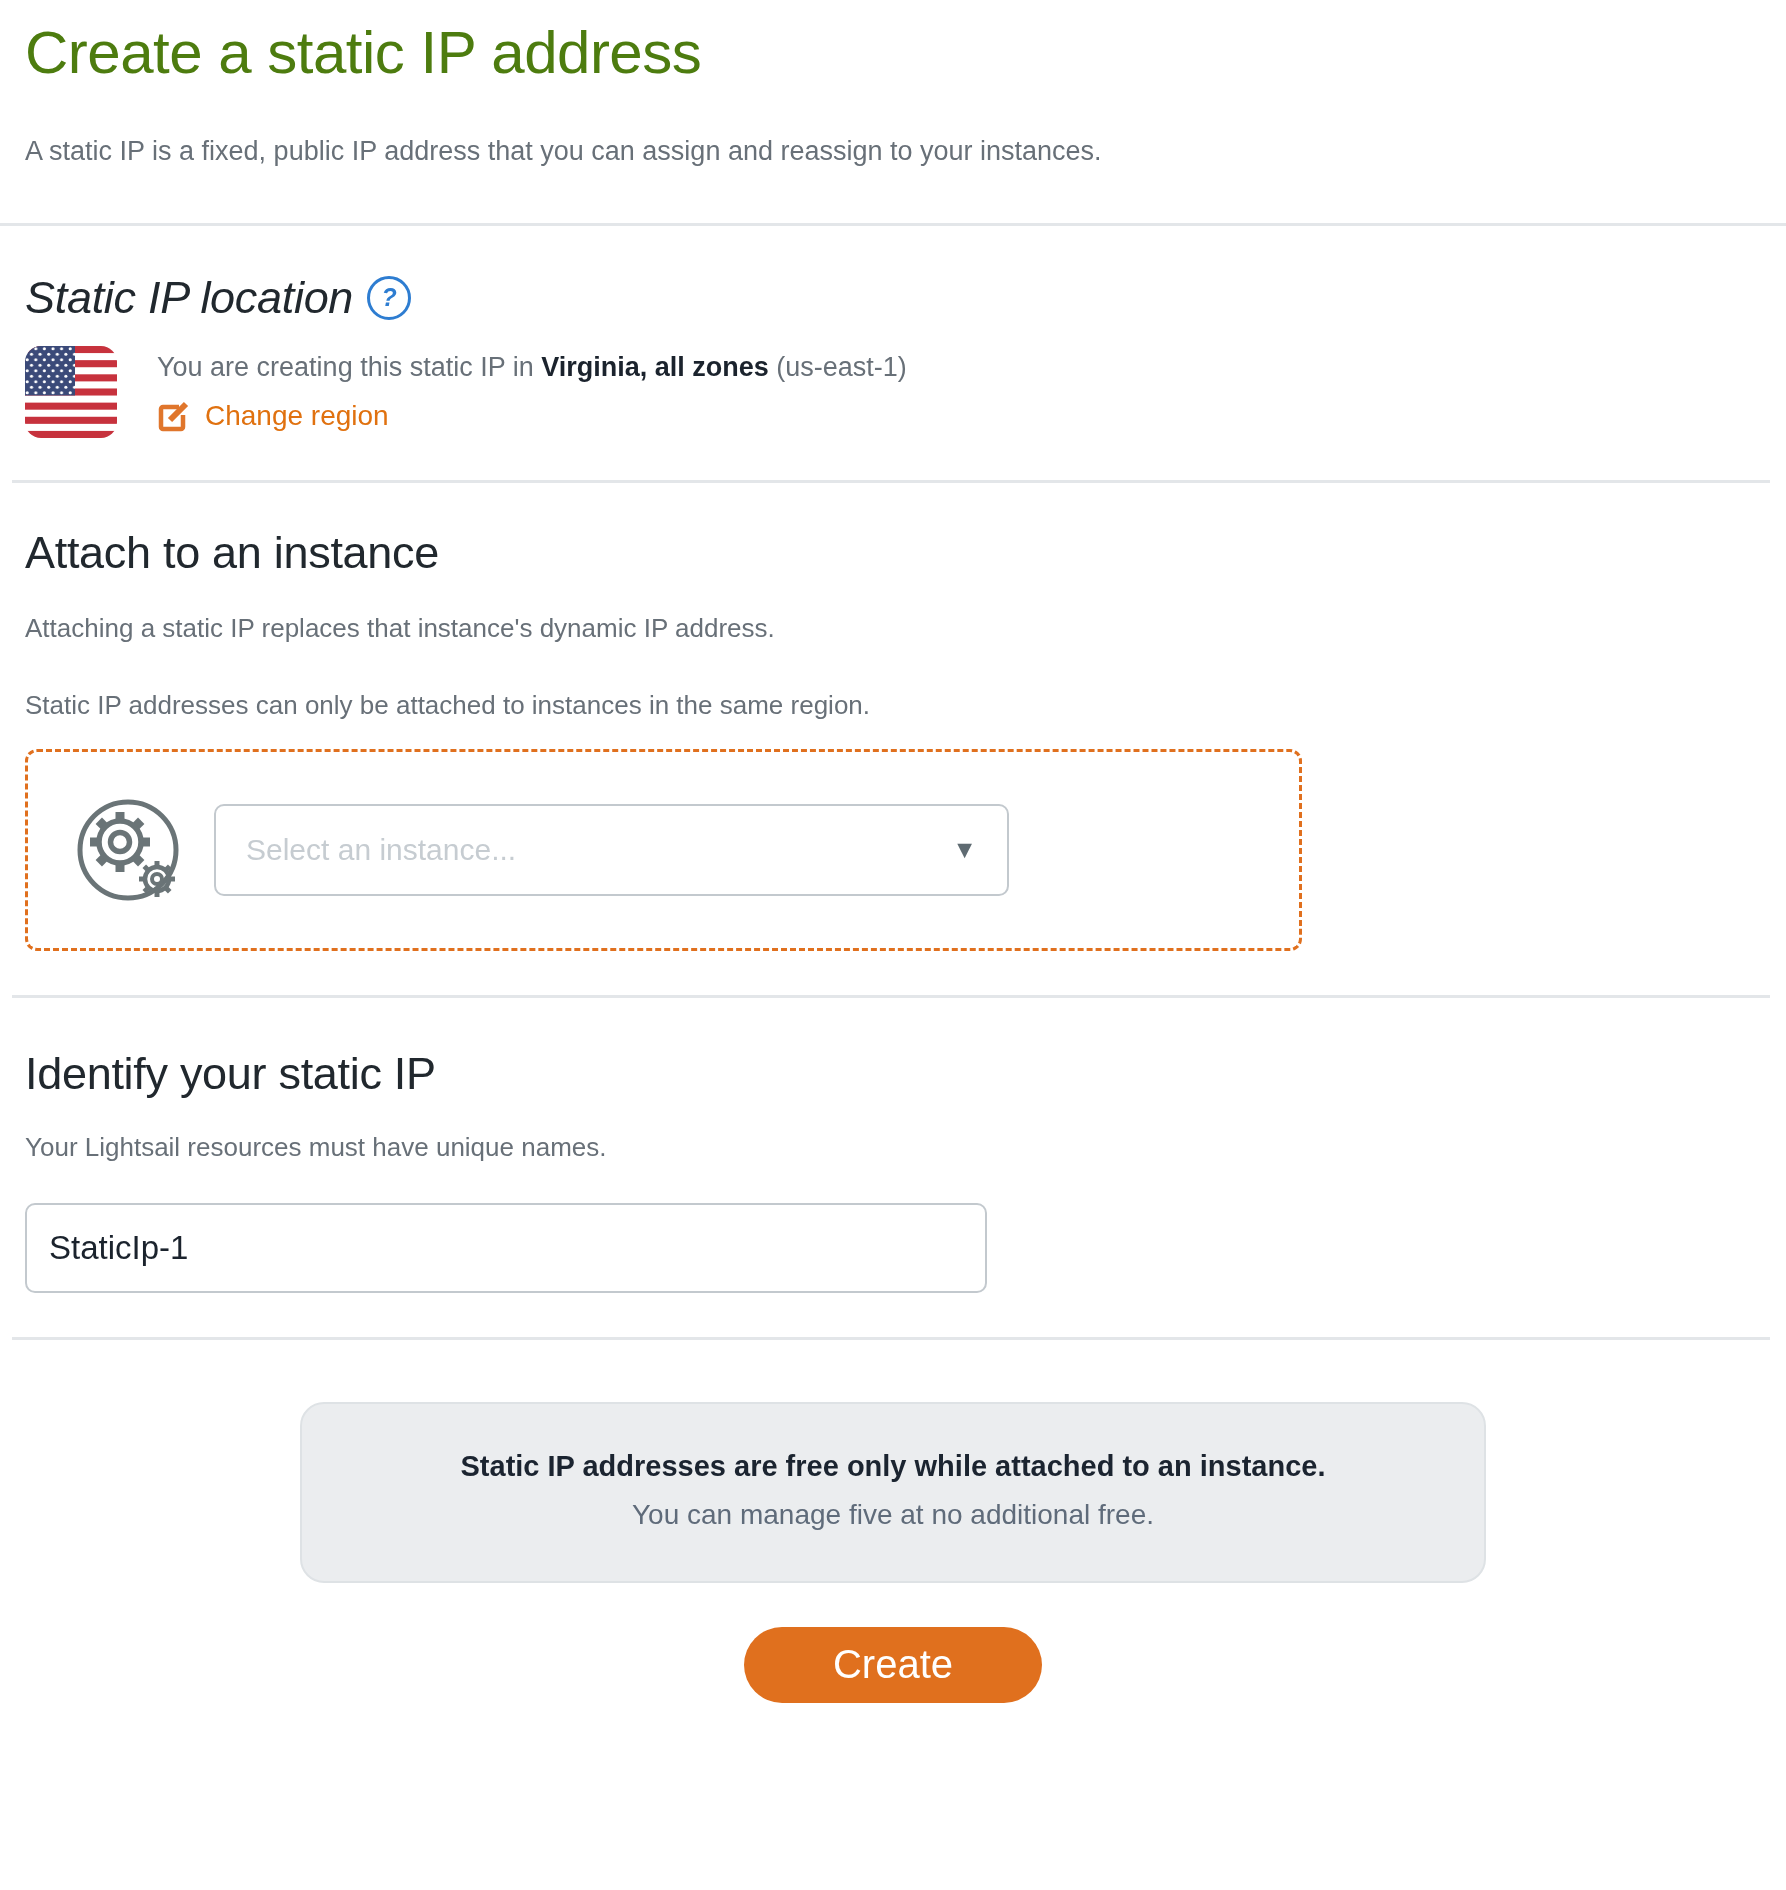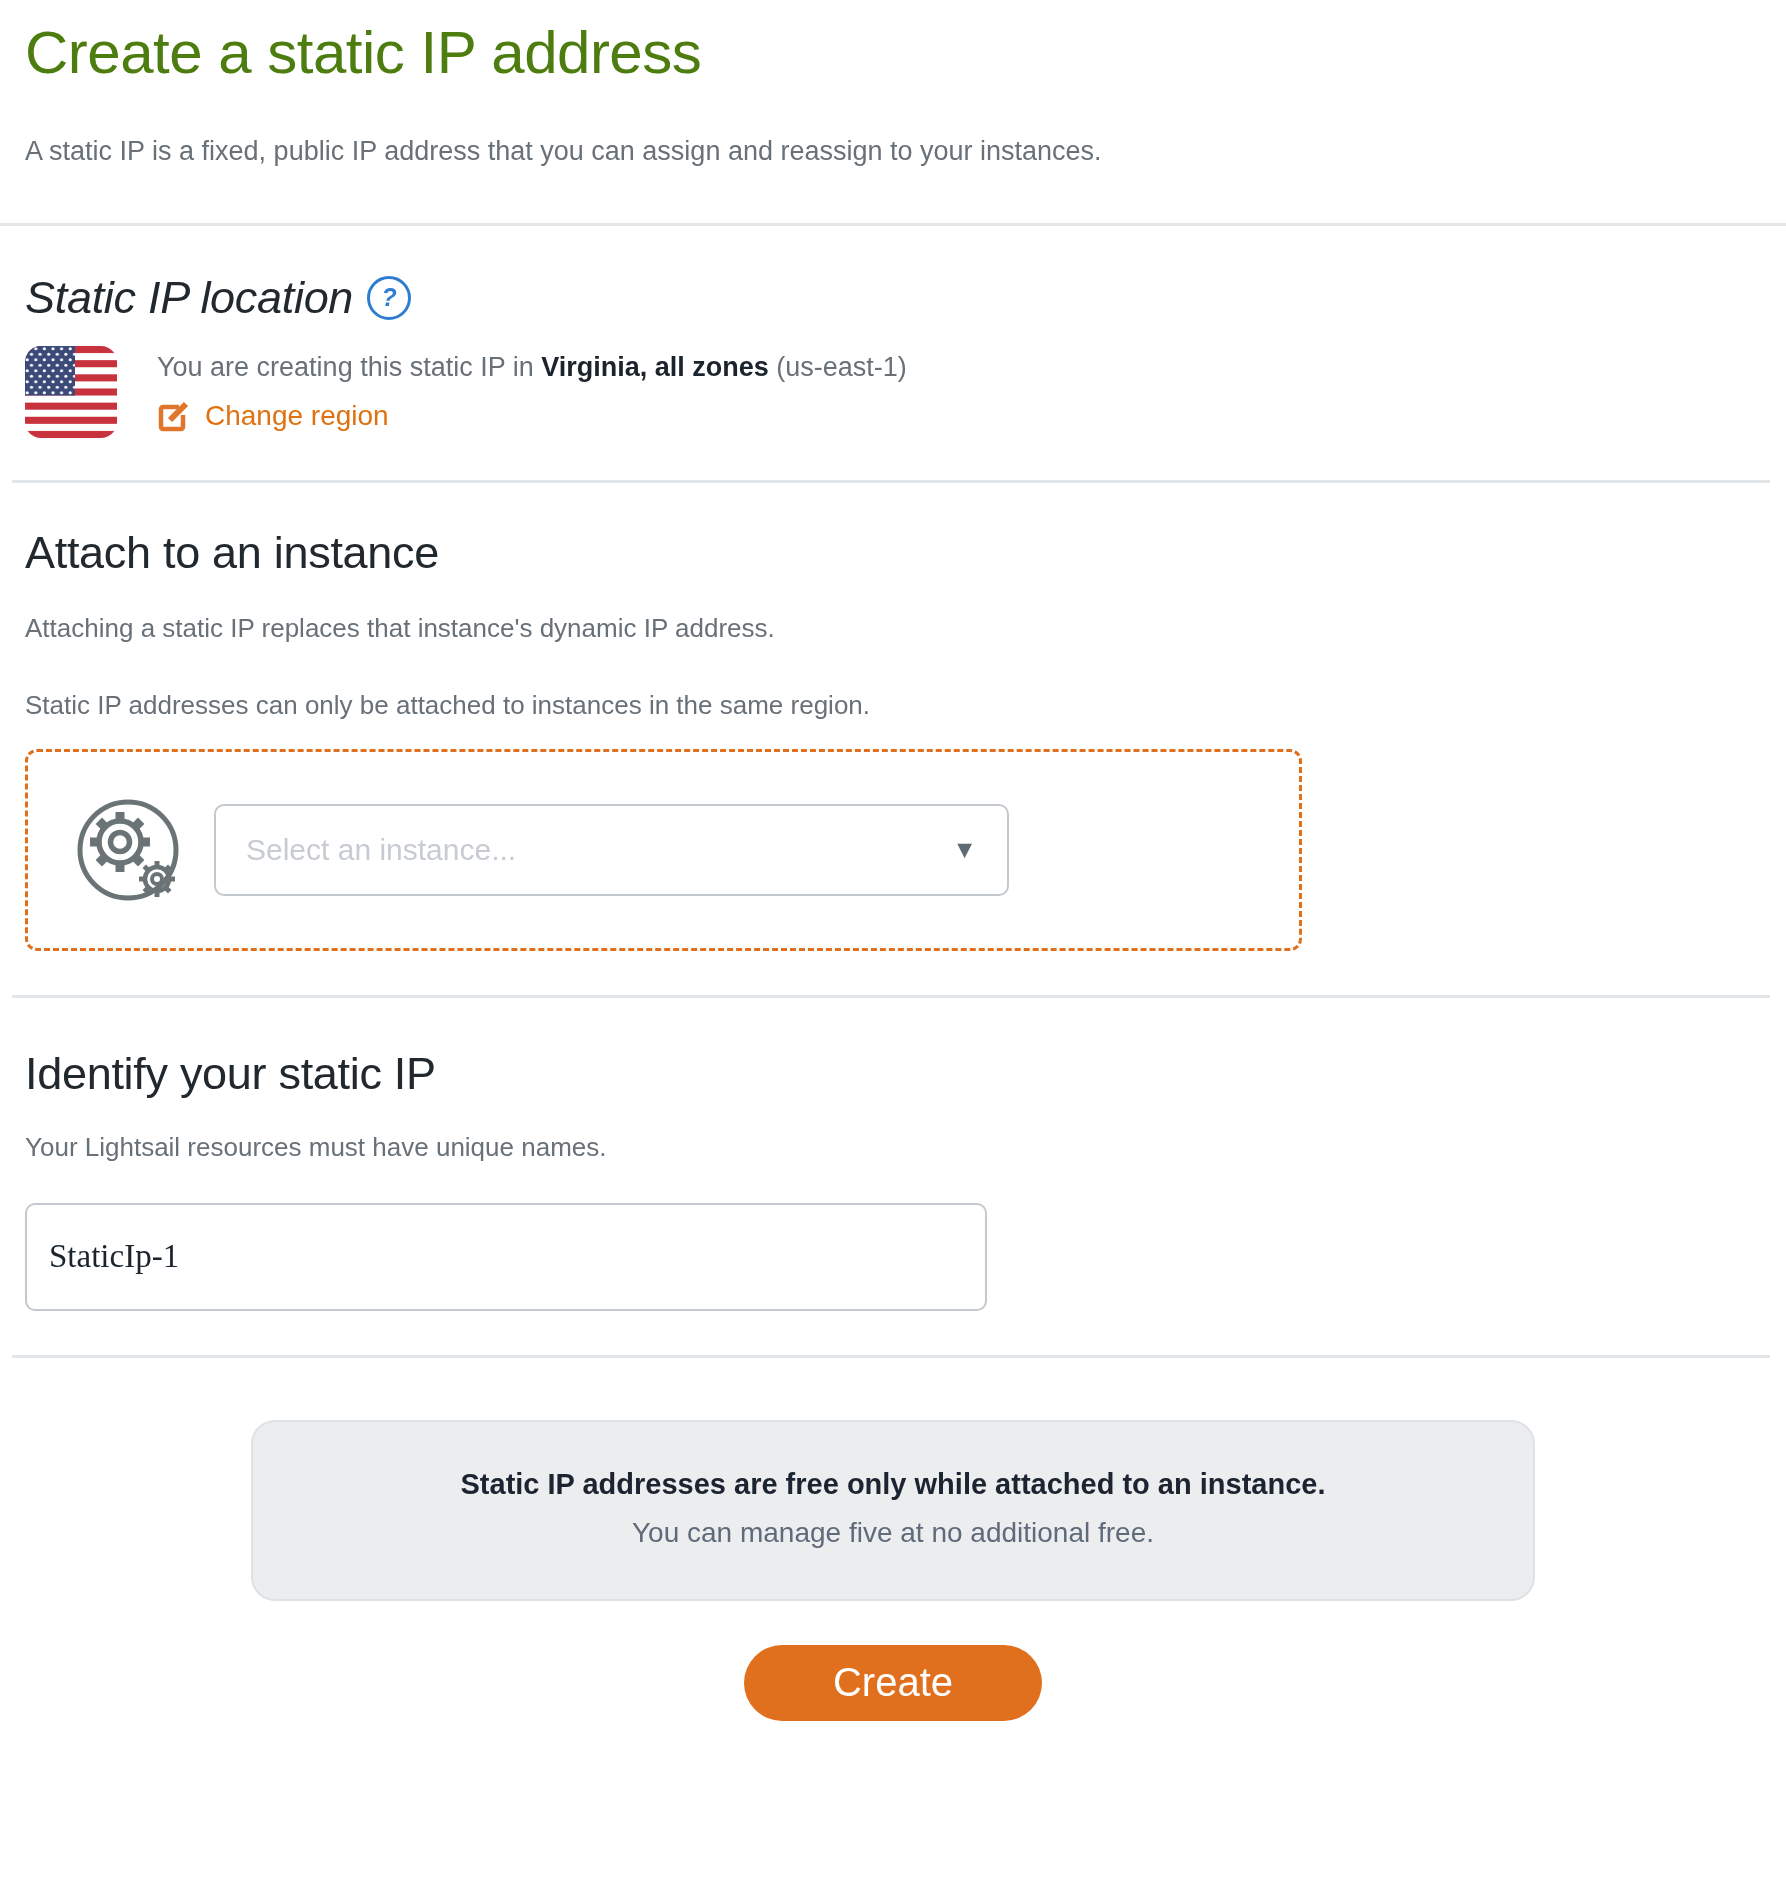--- a/index.html
+++ b/index.html
@@ -117,35 +117,35 @@
   .select-placeholder { font-size: 30px; color: #c6ccd1; }
   .select-arrow { font-size: 25px; color: #5f6b72; }
 
   
   .section-identify h2 { margin-top: 50px; }
   .name-input {
     box-sizing: border-box;
     display: block;
     margin: 40px 0 0 25px;
     width: 962px;
-    height: 108px;
+    height: 90px;
     border: 2px solid #c3c9ce;
     border-radius: 10px;
     padding: 5px 22px;
-    font-family: Liberation Serif, serif;
+    font-family: Liberation Sans, sans-serif;
     font-size: 33px;
     color: #1b232d;
     outline: none;
   }
 
   
   .banner {
     box-sizing: border-box;
     margin: 62px auto 12px auto;
-    width: 1284px;
+    width: 1186px;
     background: #ebedef;
     border: 2px solid #dee2e5;
     border-radius: 24px;
     text-align: center;
     padding: 46px 30px 50px 30px;
   }
   .banner-bold { font-size: 29px; font-weight: bold; color: #1b2430; }
   .banner-sub { margin-top: 16px; font-size: 28px; color: #5f6b7a; }
 
   .create-btn {

